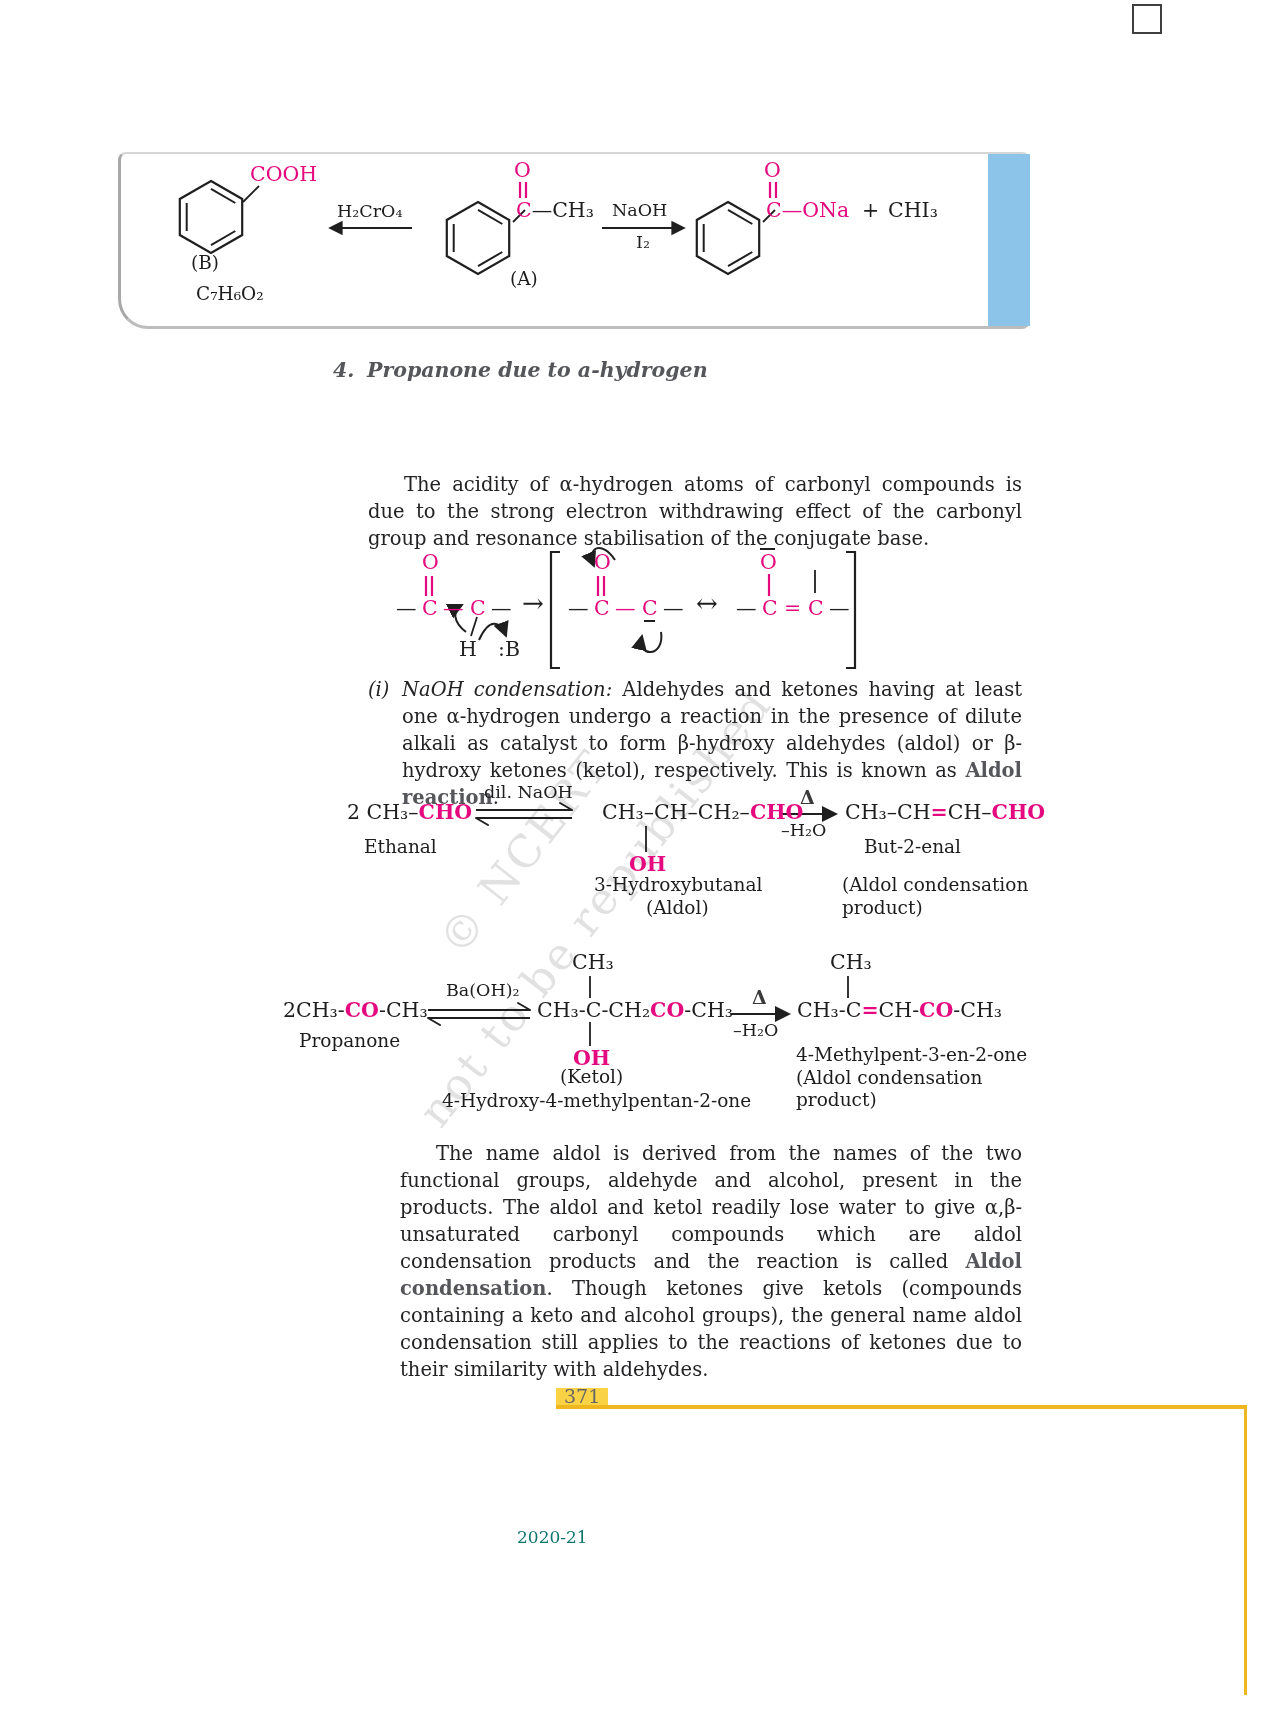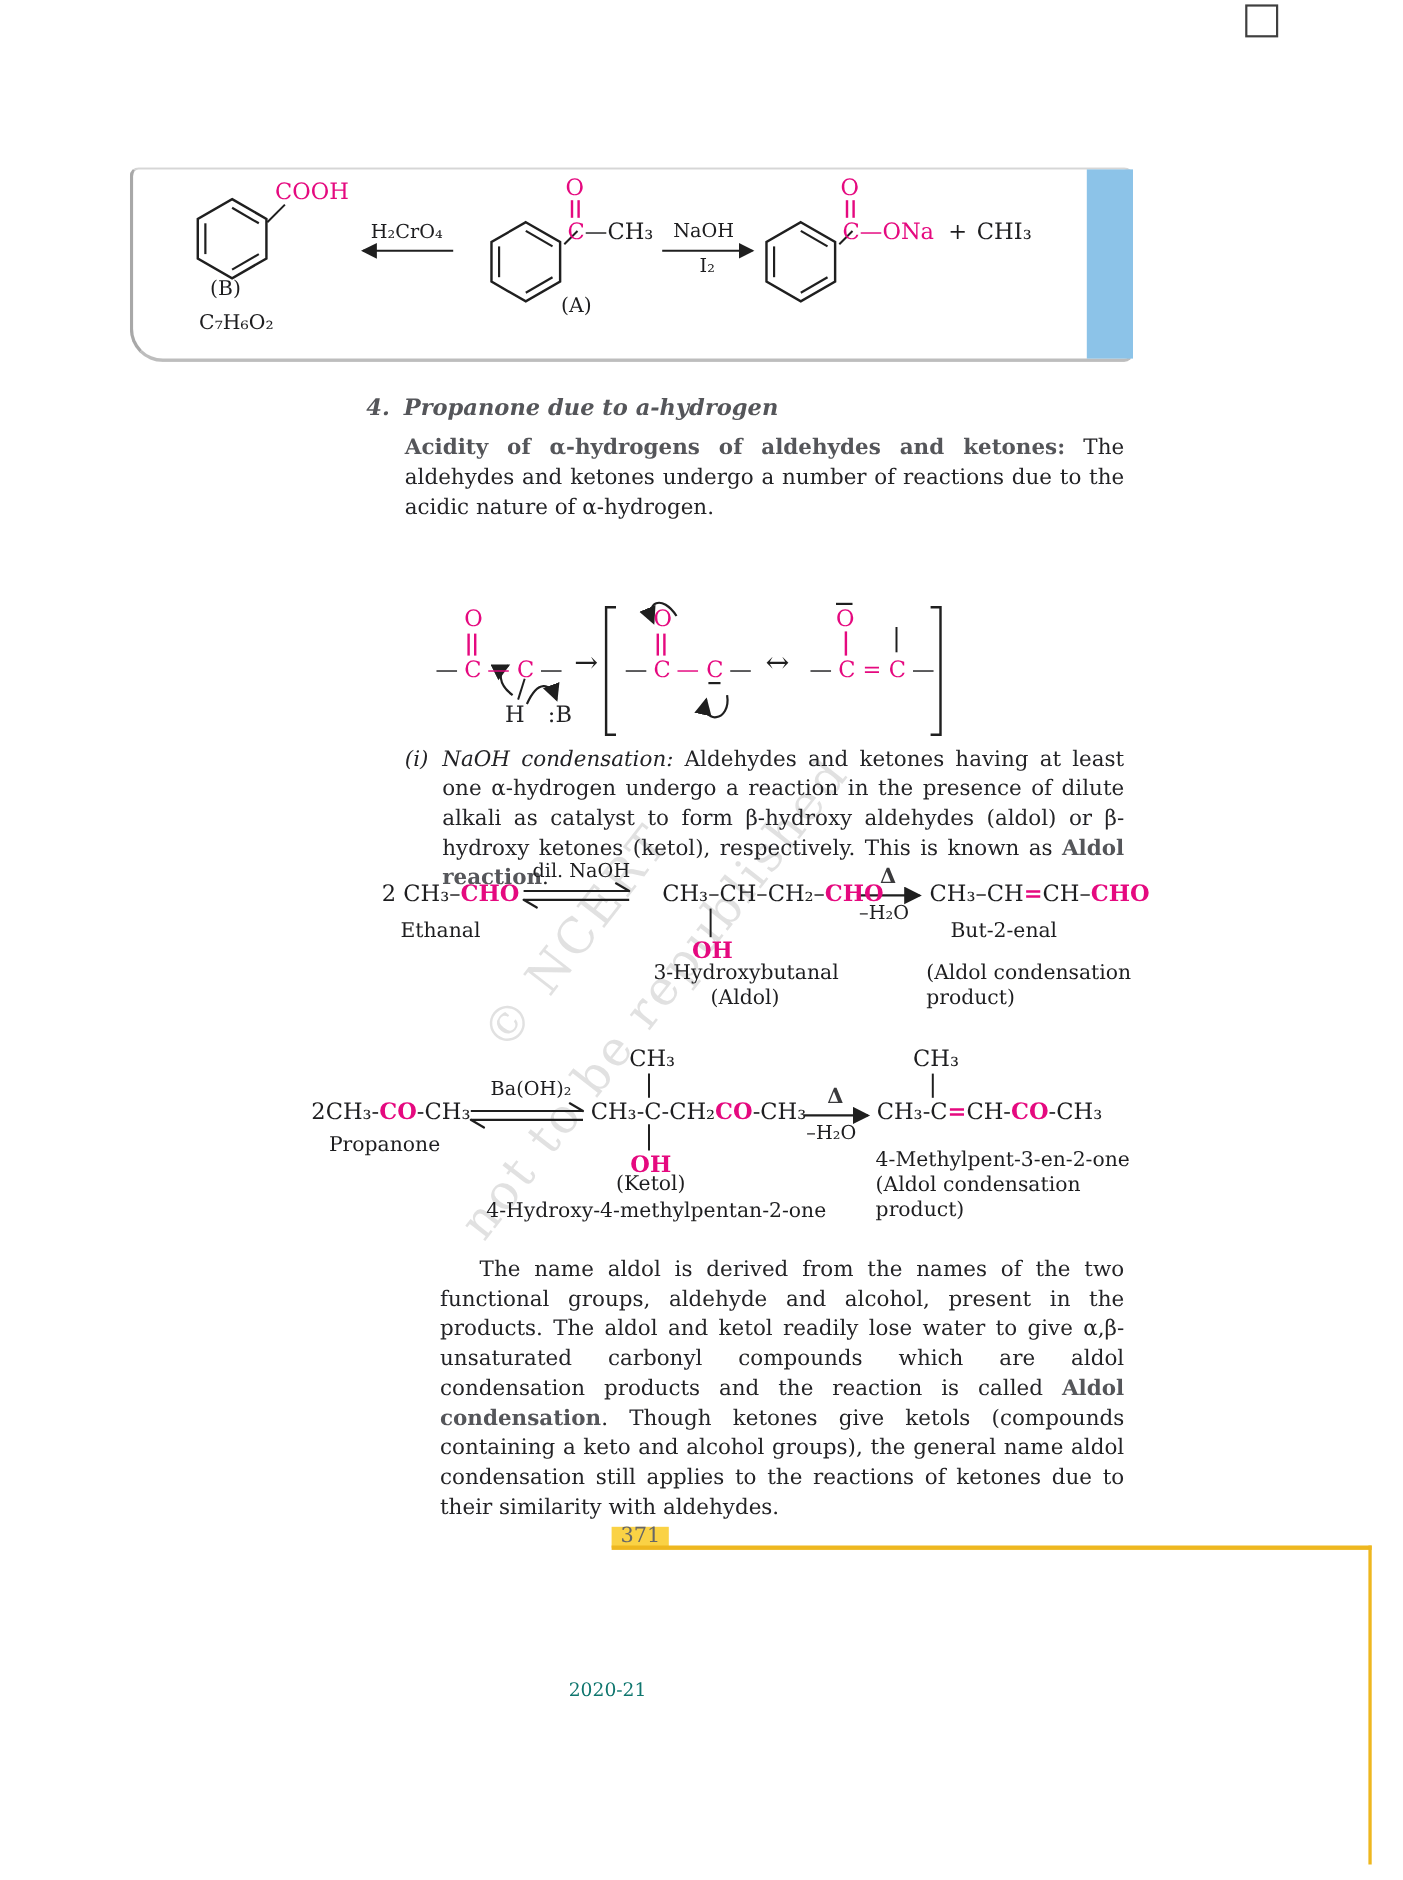--- a/index.html
+++ b/index.html
@@ -123,41 +123,39 @@
     <line x1="428" y1="1010" x2="530" y2="1010" stroke="#1f1f1f" stroke-width="2"></line>
     <path d="M 530,1010 L 518,1003" stroke="#1f1f1f" stroke-width="2" fill="none" stroke-linecap="round"></path>
     <line x1="428" y1="1018" x2="530" y2="1018" stroke="#1f1f1f" stroke-width="2"></line>
     <path d="M 428,1018 L 440,1025" stroke="#1f1f1f" stroke-width="2" fill="none" stroke-linecap="round"></path>
     <line x1="590" y1="1022" x2="590" y2="1046" stroke="#1f1f1f" stroke-width="1.8"></line>
     <line x1="731" y1="1014" x2="789" y2="1014" stroke="#1f1f1f" stroke-width="2" marker-end="url(#ah)"></line>
   </svg>
 
   <span class="abs txt formula pinkr" style="left:250px;top:162px;">COOH</span>
   <span class="abs txt lbl" style="left:191px;top:252px;">(B)</span>
-  <span class="abs txt lbl" style="left:181px;top:283px;">C₇H₆O₂</span>
+  <span class="abs txt lbl" style="left:196px;top:283px;">C₇H₆O₂</span>
   <span class="abs txt cond" style="left:337px;top:201px;">H₂CrO₄</span>
 
   <span class="abs txt formula pinkr" style="left:514px;top:158px;">O</span>
   <span class="abs txt formula" style="left:516px;top:198px;"><span class="pinkr">C</span><span>—CH₃</span></span>
   <span class="abs txt lbl" style="left:510px;top:268px;">(A)</span>
 
   <span class="abs txt cond" style="left:612px;top:200px;">NaOH</span>
   <span class="abs txt cond" style="left:636px;top:232px;">I₂</span>
 
   <span class="abs txt formula pinkr" style="left:764px;top:158px;">O</span>
   <span class="abs txt formula pinkr" style="left:766px;top:198px;"><span>C</span><span>—ONa</span></span>
   <span class="abs txt formula" style="left:862px;top:198px;">+</span>
   <span class="abs txt formula" style="left:888px;top:198px;">CHI₃</span>
 
   <span class="abs txt heading" style="left:333px;top:358px;">4.</span>
   <span class="abs txt heading" style="left:367px;top:358px;">Propanone due to a-hydrogen</span>
 
-  <div class="abs txt body-text" style="left:368px;top:393px;width:654px;">
-    <span class="bg">Acidity of α-hydrogens of aldehydes and ketones:</span><span> The aldehydes and ketones undergo a number of reactions due to the acidic nature of α-hydrogen.</span>
-  </div>
+  <div class="abs txt body-text indent" style="left:368px;top:471px;width:654px;">The acidity of α-hydrogen atoms of carbonyl compounds is due to the strong electron withdrawing effect of the carbonyl group and resonance stabilisation of the conjugate base.</div>
 
   <span class="abs txt atom pinkr" style="left:422px;top:550px;">O</span>
   <span class="abs txt atom" style="left:396px;top:596px;">—</span>
   <span class="abs txt atom pinkr" style="left:422px;top:596px;">C</span>
   <span class="abs txt atom pinkr" style="left:443px;top:596px;">—</span>
   <span class="abs txt atom pinkr" style="left:470px;top:596px;">C</span>
   <span class="abs txt atom" style="left:491px;top:596px;">—</span>
   <span class="abs txt atom" style="left:459px;top:637px;">H</span>
   <span class="abs txt atom" style="left:498px;top:637px;">:B</span>
   <span class="abs txt resarrow" style="left:522px;top:588px;">→</span>

